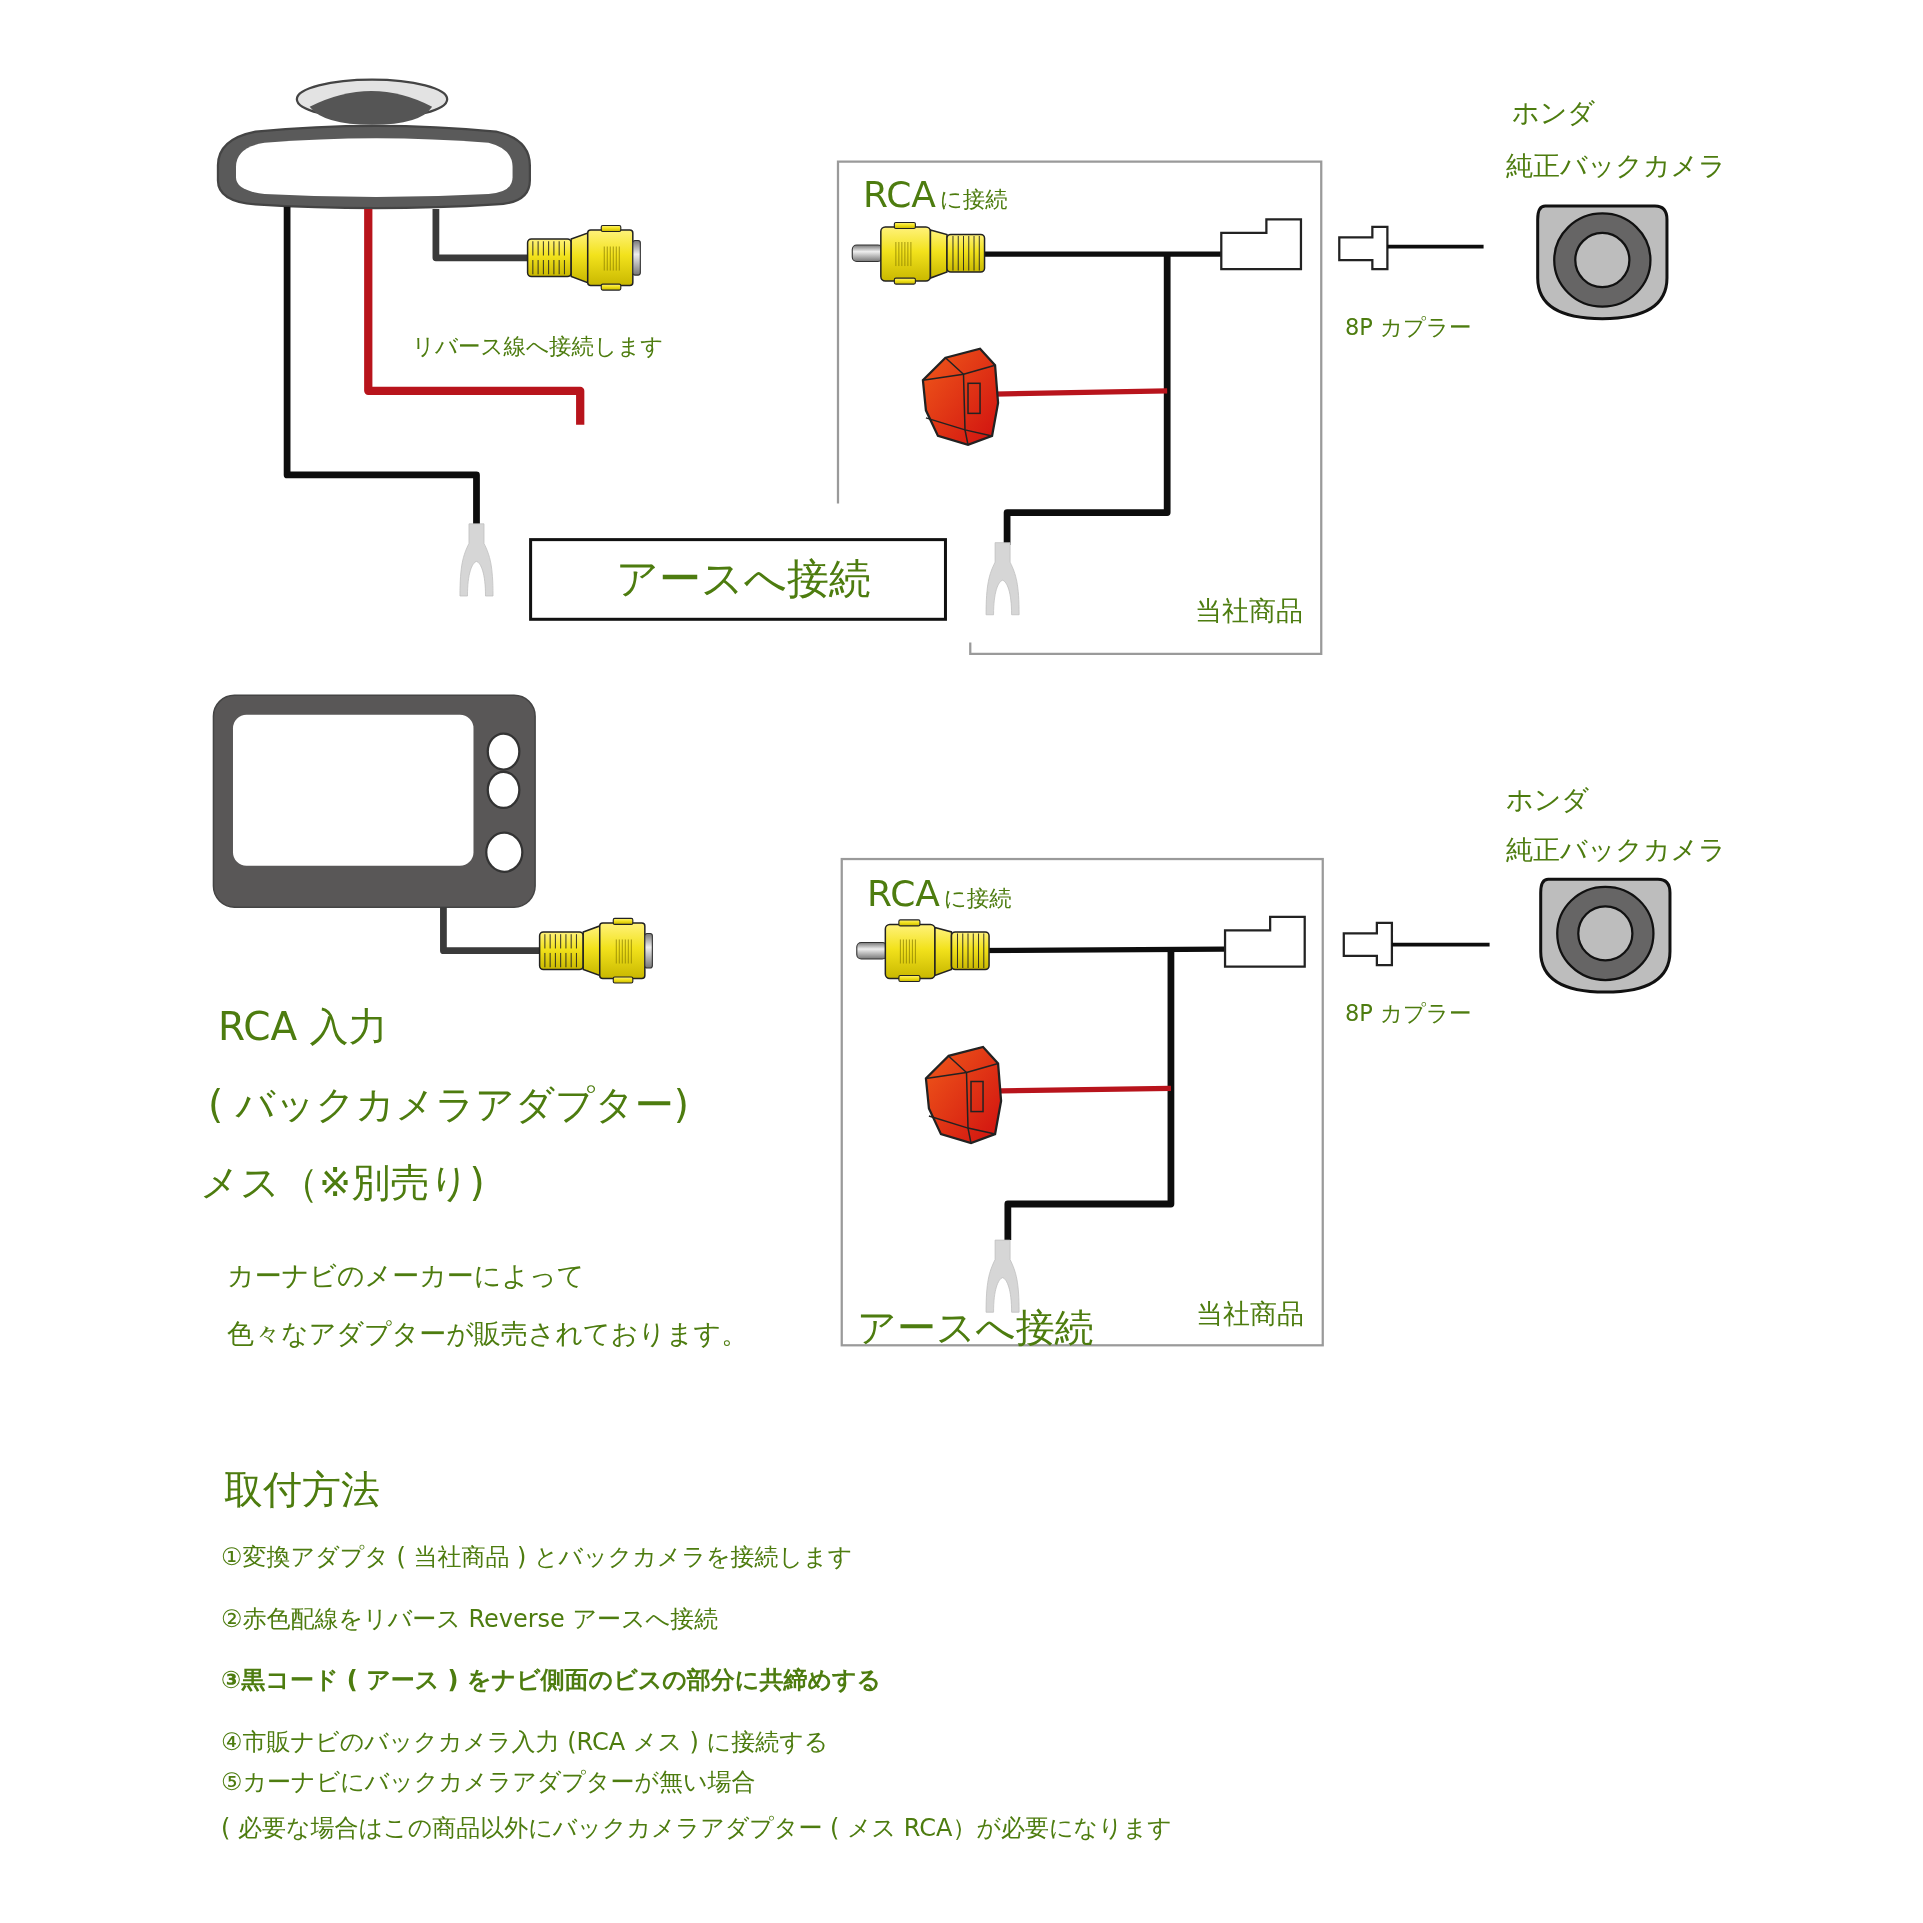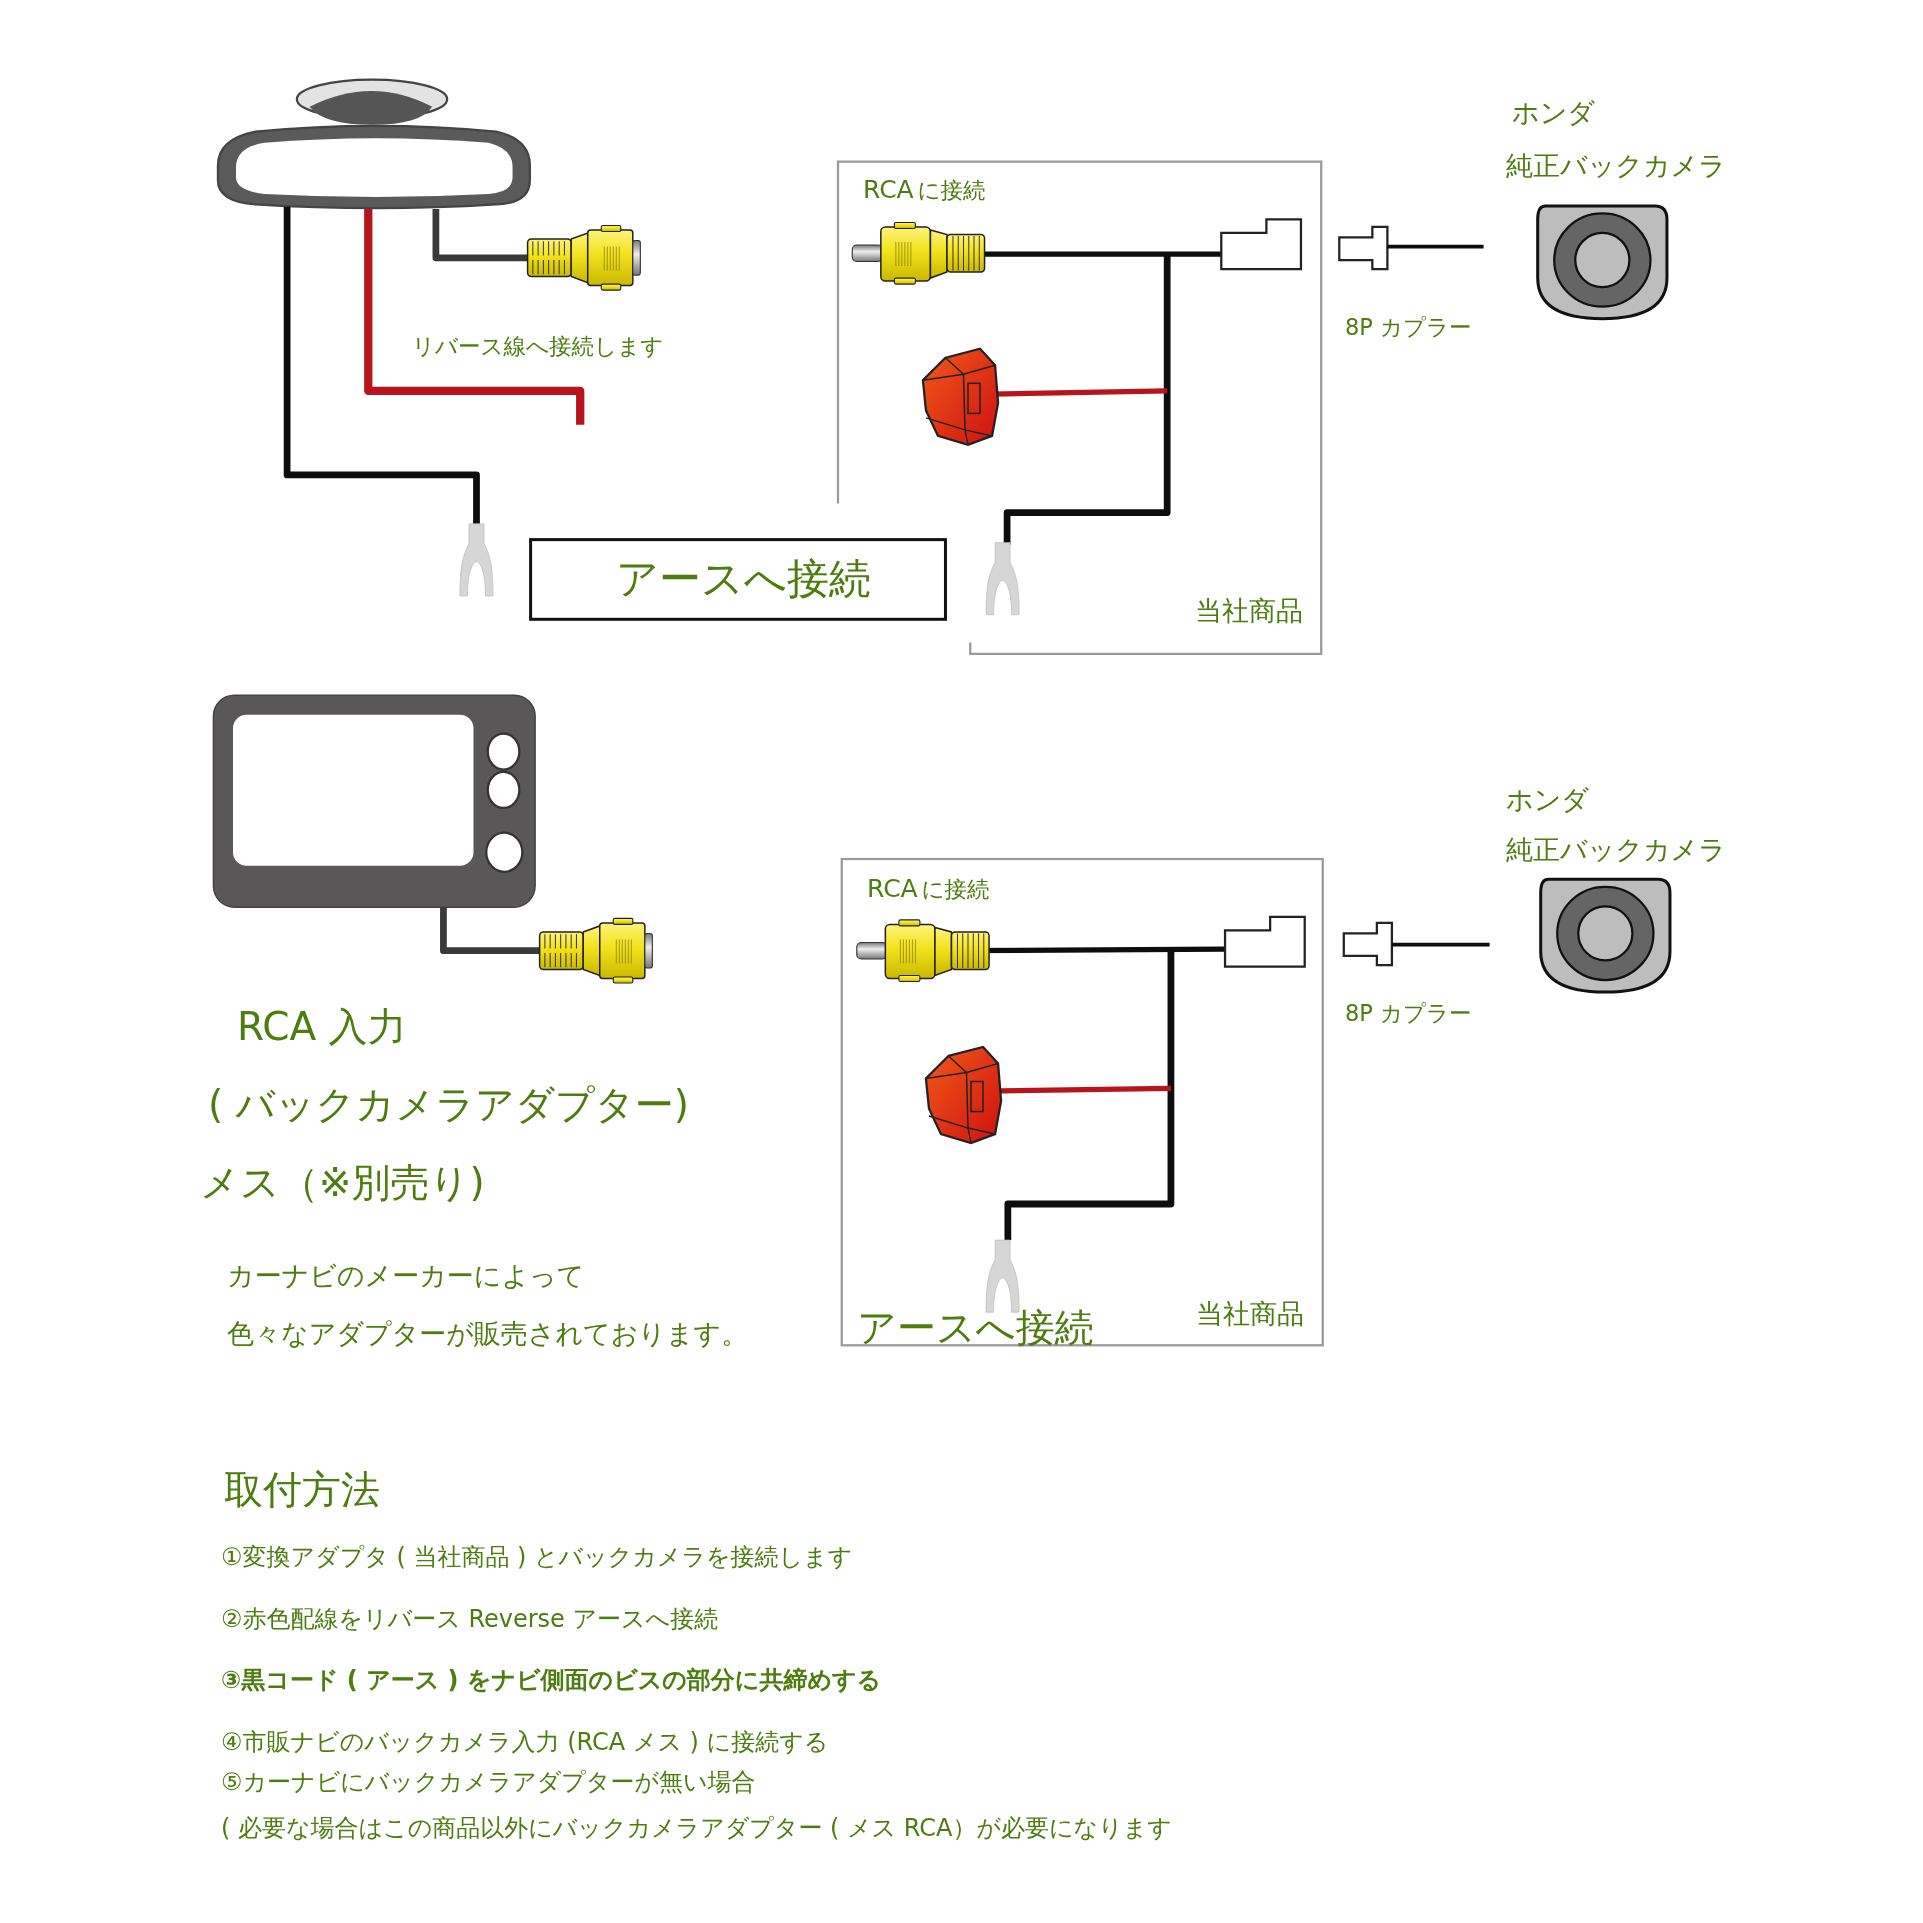--- a/index.html
+++ b/index.html
@@ -4,21 +4,21 @@
 <style>
   html, body { margin:0; padding:0; background:#ffffff; }
   body { width:1924px; height:1924px; position:relative; overflow:hidden;
          font-family:"DejaVu Sans", "Liberation Sans", sans-serif; color:#111; }
   svg#diagram { position:absolute; left:0; top:0; }
   .txt { position:absolute; white-space:nowrap; color:#4d7c0f; line-height:1; }
   .t-small { font-size:22.5px;text-align:right; }
   .t-med { font-size:27px; }
   .t-lg { font-size:39px; }
   .t-xl { font-size:42px; }
-  .t-rca { font-size:25px;text-align:right; }
+  .t-rca { font-size:36px;text-align:right; }
   .t-step { font-size:24px; }
 </style>
 </head>
 <body>
 
 <svg id="diagram" width="1924" height="1924" viewBox="0 0 2560 2560">
   <defs>
     <linearGradient id="yel" x1="0" y1="0" x2="0" y2="1">
       <stop offset="0" stop-color="#fff27a"></stop>
       <stop offset="0.45" stop-color="#f2e21c"></stop>
@@ -179,21 +179,21 @@
 <div class="txt" style="left:863px; top:177px;">
   <span class="t-rca">RCA</span>
   <span class="t-small">に接続</span>
 </div>
 <div class="txt t-med" style="left:1195px; top:597px;">当社商品</div>
 
 <div class="txt t-small" style="left:1345px; top:316px;">8P カプラー</div>
 <div class="txt t-med" style="left:1512px; top:99px;">ホンダ</div>
 <div class="txt t-med" style="left:1506px; top:152px;">純正バックカメラ</div>
 
-<div class="txt t-lg" style="left:218px; top:1007px;margin-left:19px;">RCA 入力</div>
+<div class="txt t-lg" style="left:218px; top:1007px;">RCA 入力</div>
 <div class="txt t-lg" style="left:208px; top:1085px;">( バックカメラアダプター)</div>
 <div class="txt t-lg" style="left:200px; top:1163px;">メス（※別売り)</div>
 <div class="txt t-med" style="left:227px; top:1262px;">カーナビのメーカーによって</div>
 <div class="txt t-med" style="left:227px; top:1320px;">色々なアダプターが販売されております。</div>
 
 <div class="txt" style="left:867px; top:876px;">
   <span class="t-rca">RCA</span>
   <span class="t-small">に接続</span>
 </div>
 <div class="txt t-lg" style="left:857px; top:1308px;">アースへ接続</div>

